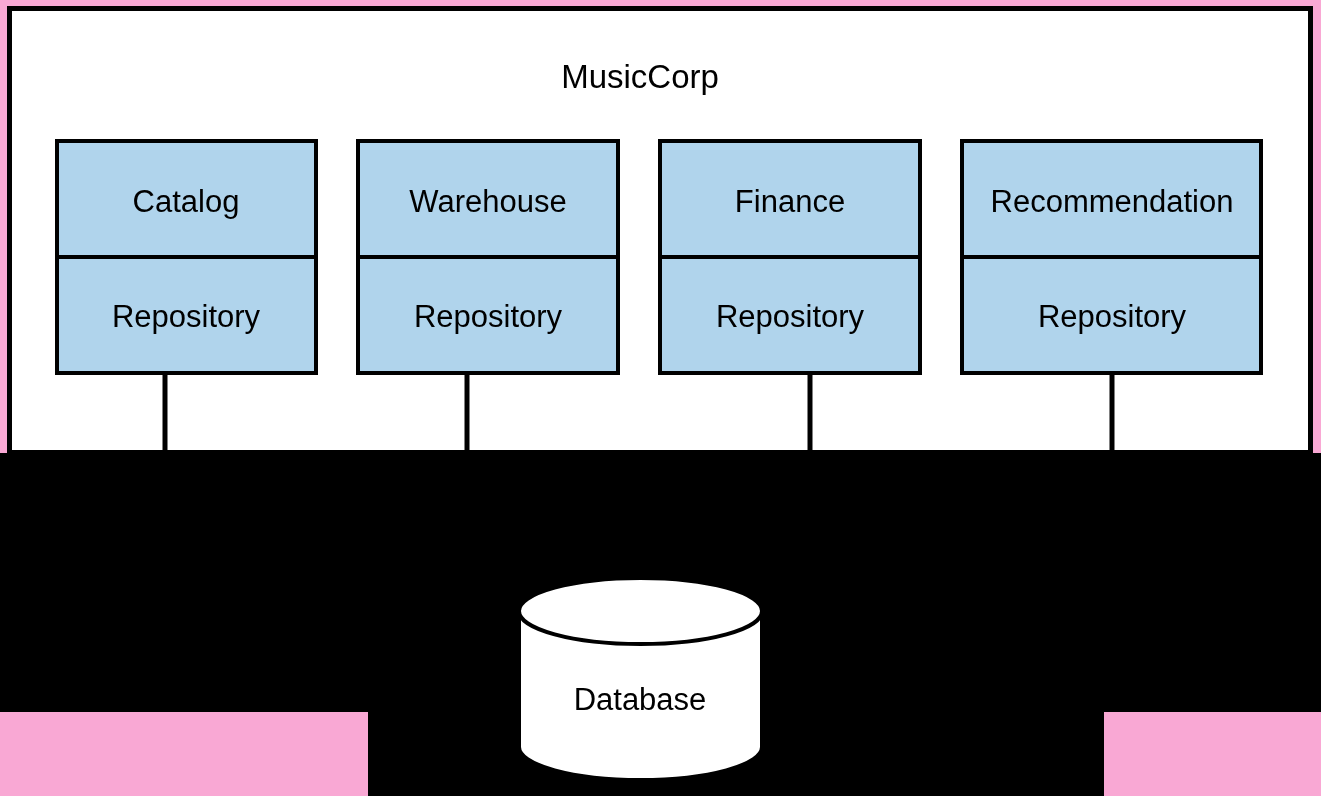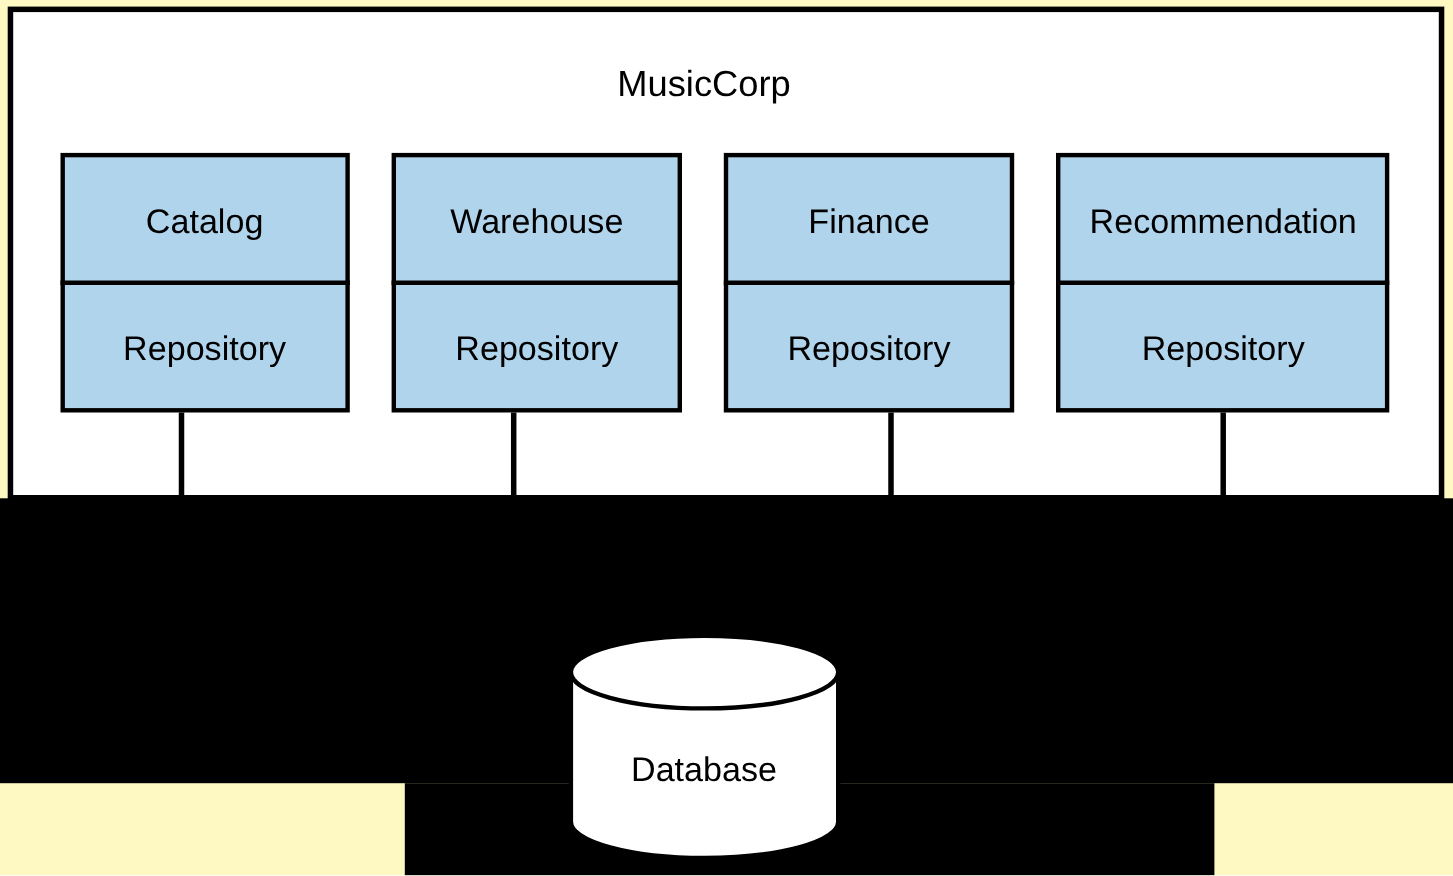--- a/index.html
+++ b/index.html
@@ -8,21 +8,21 @@
     padding: 0;
     background: #ffffff;
   }
   body {
     font-family: "Liberation Sans", "DejaVu Sans", sans-serif;
   }
   #stage {
     position: relative;
     width: 1321px;
     height: 796px;
-    background: #fef9c3;
+    background: #f9a8d4;
     overflow: hidden;
   }
   #diagram-svg {
     position: absolute;
     left: 0;
     top: 0;
     width: 1321px;
     height: 796px;
     display: block;
   }

